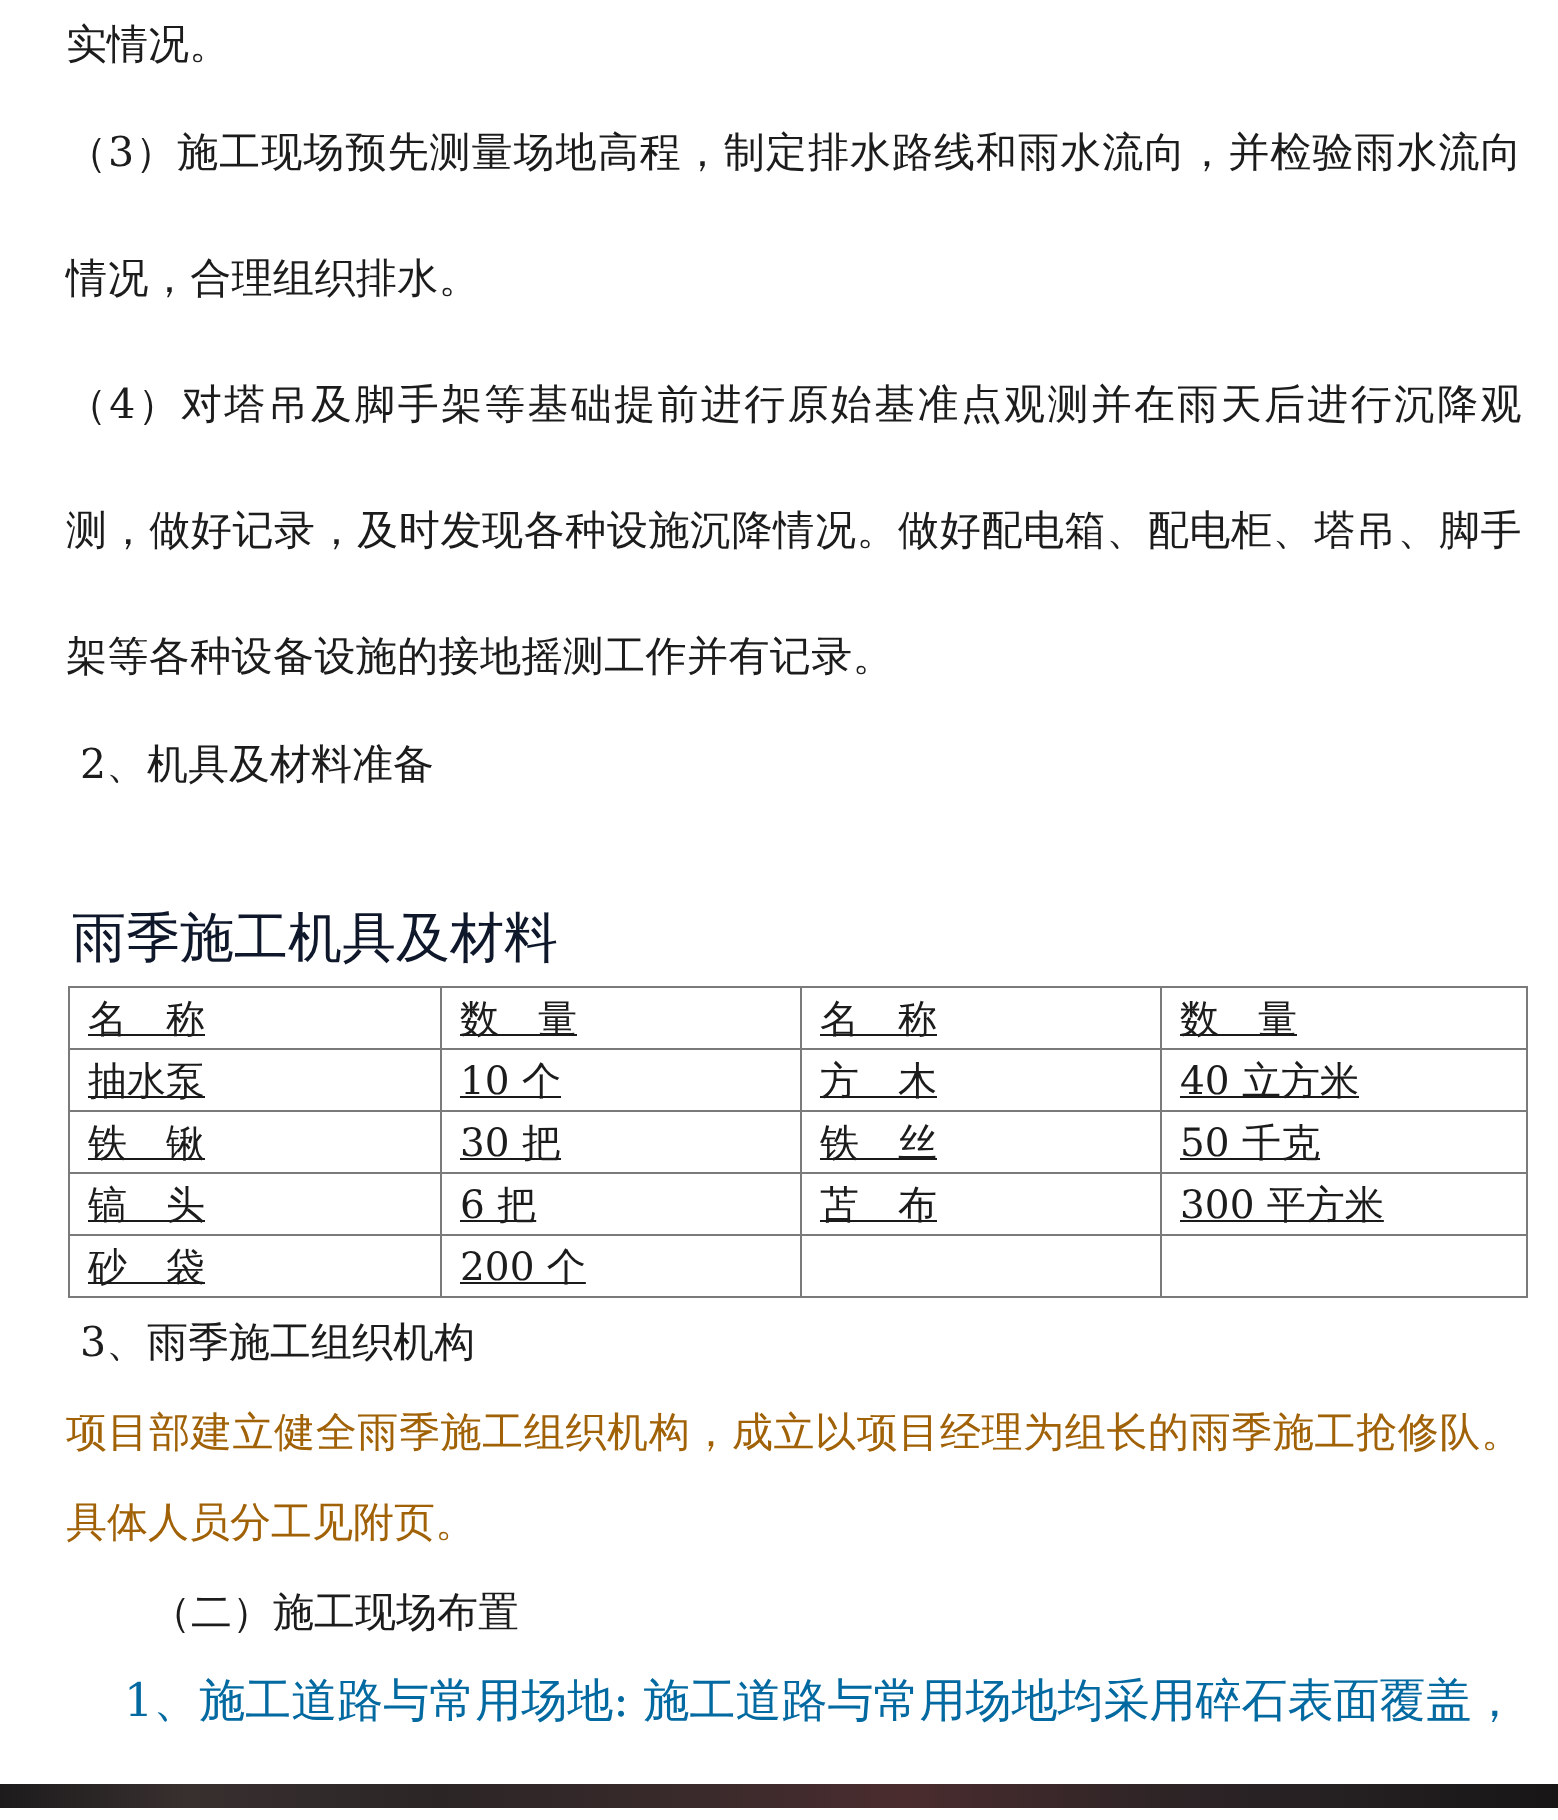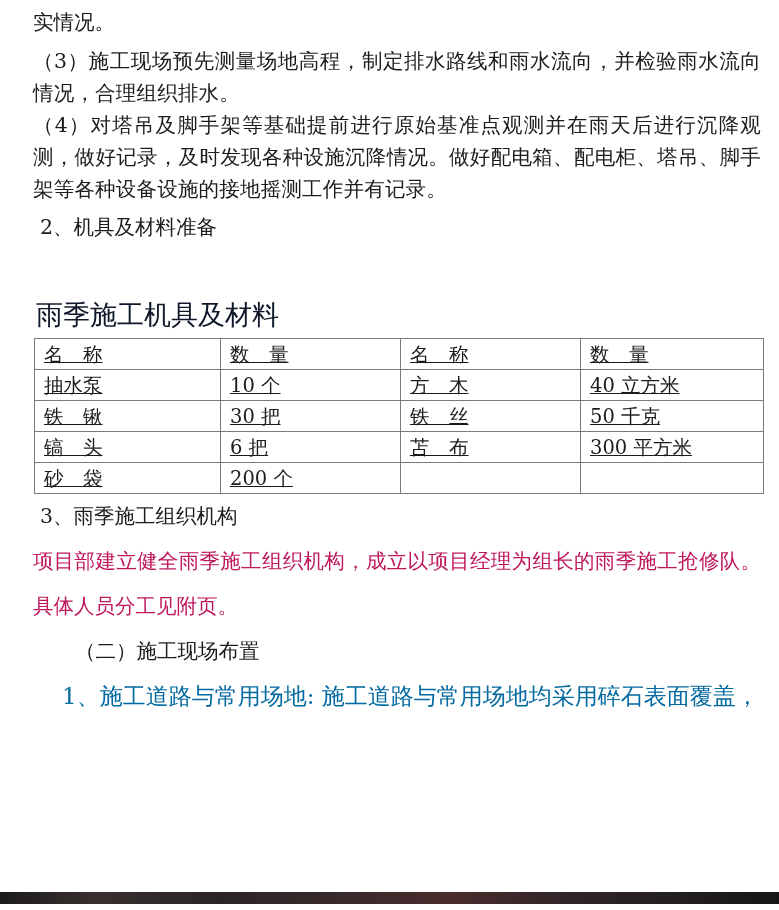--- a/index.html
+++ b/index.html
@@ -21,21 +21,21 @@
     width: 779px;
     height: 904px;
     box-sizing: border-box;
     padding: 0 18px 0 33px;
     background: #ffffff;
   }
 
   
   .para {
     font-size: 20.5px;
-    line-height: 32px;
+    line-height: 63px;
     letter-spacing: 0.2px;
     text-align: justify;
     text-justify: inter-ideograph;
     margin: 0;
     color: #1c1c1c;
     white-space: normal;
     word-break: break-all;
   }
   .para.indent {
     text-indent: 0;
@@ -92,21 +92,21 @@
   table.kit col.c3 { width: 180px; }
   table.kit col.c4 { width: 183px; }
 
   td.hdr { padding-left: 17px; }
   td.namecell { padding-left: 10px; }
 
   .tail-para {
     font-size: 20.5px;
     line-height: 45px;
     margin: 0;
-    color: #be185d;
+    color: #a16207;
     text-align: justify;
     text-justify: inter-ideograph;
     word-break: break-all;
   }
 
   .subhead-2 {
     font-size: 20.5px;
     line-height: 45px;
     margin: 0;
     padding-left: 42px;

